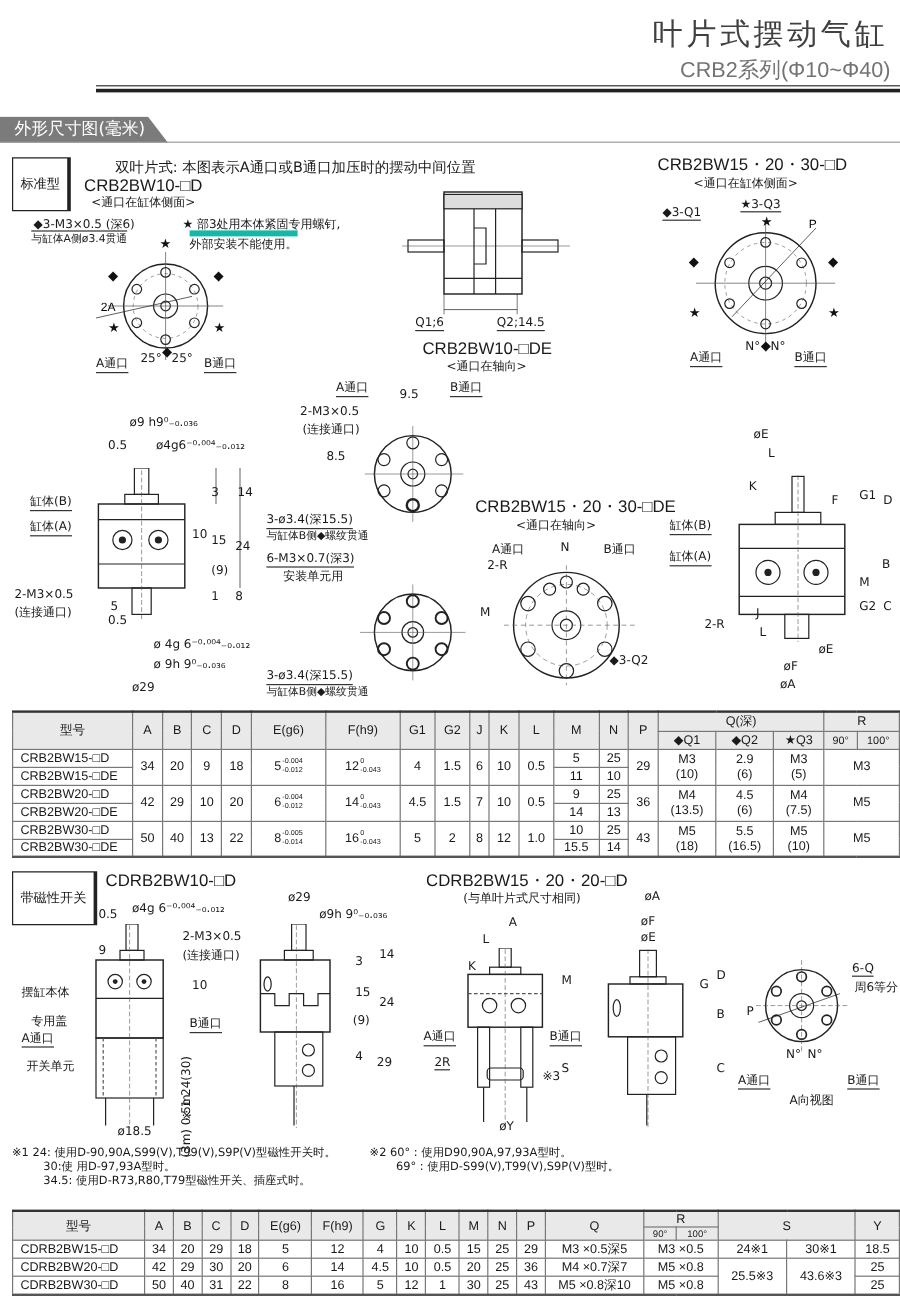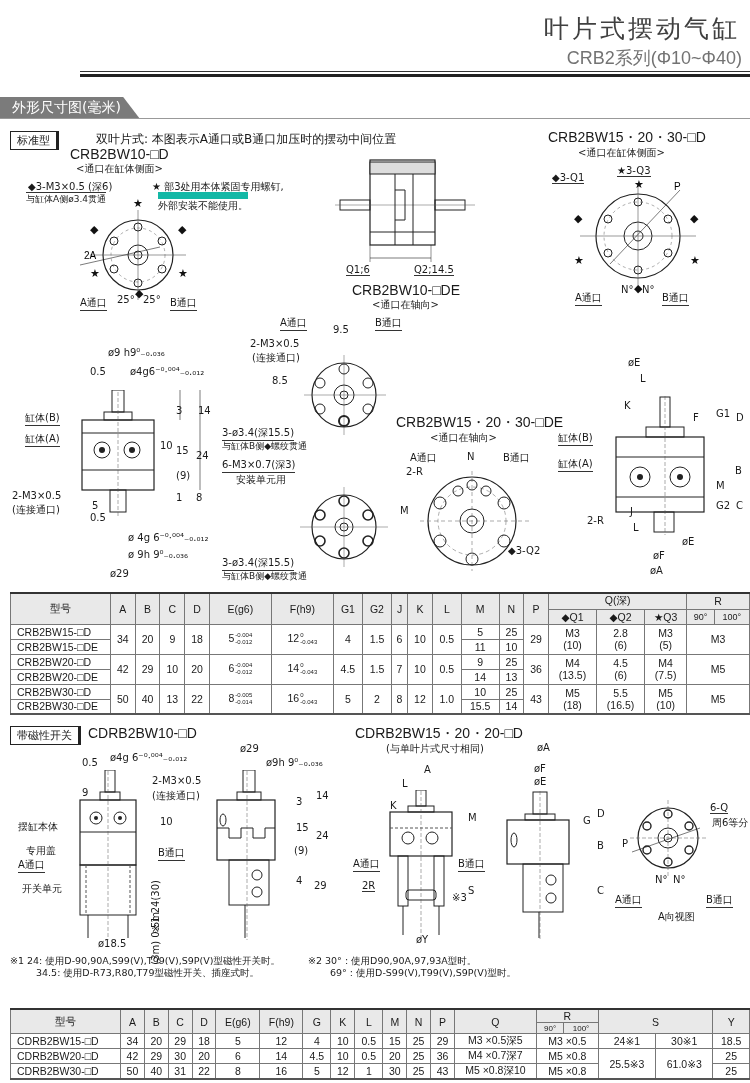--- a/index.html
+++ b/index.html
@@ -5,21 +5,21 @@
   * { box-sizing: border-box; margin: 0; padding: 0; }
   html, body { width: 750px; height: 1083px; background: #fff; overflow: hidden; }
   body { position: relative; font-family: "Liberation Sans", "DejaVu Sans", sans-serif; color: #1a1a1a; }
   .abs { position: absolute; }
   .title-cn { right: 10px; top: 12px; font-size: 25px; letter-spacing: 3px; font-family: "DejaVu Sans", sans-serif; color: #404040; }
   .title-en { right: 8px; top: 46px; font-size: 18px; color: #737373; }
   .rule1 { left: 80px; right: 0; top: 71px; height: 1px; background: #333; }
   .rule2 { left: 80px; right: 0; top: 74px; height: 3px; background: #222; }
   .banner { left: 0; top: 97px; width: 140px; height: 22px; background: #7b7b7b; color: #fff; font-size: 14px; padding: 2px 0 0 12px; clip-path: polygon(0 0, 88% 0, 100% 100%, 0 100%); font-family: "DejaVu Sans", sans-serif; }
   .banner-line { left: 0; right: 0; top: 118px; height: 1px; background: #999; }
-  .tag { border: 1px solid #222; border-right: 3px solid #222; font-size: 11px; padding: 1px 6px; background: #fff; font-family: "DejaVu Sans", sans-serif; }
+  .tag { border: 1px solid #222; border-right: 3px solid #222; font-size: 11px; padding: 14px 6px; background: #fff; font-family: "DejaVu Sans", sans-serif; }
   .t-sm { font-size: 10px; font-family: "DejaVu Sans", sans-serif; }
   .t-md { font-size: 14px; }
   .t-hd { font-size: 12px; font-family: "DejaVu Sans", sans-serif; }
   svg text { font-family: "Liberation Sans", sans-serif; }
   table.spec { border-collapse: collapse; font-size: 10.5px; text-align: center; }
   table.spec th, table.spec td { border: 1px solid #777; padding: 0 2px; font-weight: normal; }
   table.spec thead th { background: #e9e9e9; }
   table.spec { border-top: 2px solid #333; border-bottom: 2px solid #555; }
   table.spec td.model { text-align: left; padding-left: 6px; white-space: nowrap; }
   .sup { display: inline-flex; flex-direction: column; font-size: 6px; line-height: 7px; vertical-align: middle; margin-left: 1px; text-align: left; }
@@ -37,21 +37,21 @@
 <div class="abs banner-line"></div>
 
 <div class="abs tag" style="left:10px;top:131px;">标准型</div>
 <div class="abs t-hd" style="left:70px;top:131px;margin-left:26px;">双叶片式: 本图表示A通口或B通口加压时的摆动中间位置</div>
 <div class="abs t-md" style="left:70px;top:146px;">CRB2BW10-□D</div>
 <div class="abs t-sm" style="left:76px;top:162px;">&lt;通口在缸体侧面&gt;</div>
 
 <div class="abs t-sm" style="left:28px;top:180px;">◆3-M3×0.5 (深6)</div>
 <div class="abs t-sm" style="left:26px;top:192px;border-top:1px solid #333;font-size:9px;">与缸体A侧ø3.4贯通</div>
 <div class="abs t-sm" style="left:152px;top:180px;">★ 部3处用本体紧固专用螺钉,</div>
-<div class="abs t-sm" style="left:158px;top:192px;border-top:7px solid #14b8a6;">外部安装不能使用。</div>
+<div class="abs t-sm" style="left:158px;top:192px;border-top:5px solid #14b8a6;">外部安装不能使用。</div>
 <svg class="abs" style="left:60px;top:195px;" width="160" height="120">
   <circle cx="78" cy="60" r="35" fill="none" stroke="#222" stroke-width="1.2"></circle>
   <circle cx="78" cy="60" r="27" fill="none" stroke="#777" stroke-width="0.6" stroke-dasharray="3 3"></circle>
   <circle cx="78" cy="60" r="10" fill="none" stroke="#222"></circle>
   <circle cx="78" cy="60" r="4" fill="none" stroke="#222"></circle>
   <line x1="30" y1="60" x2="126" y2="60" stroke="#555" stroke-width="0.6"></line>
   <line x1="78" y1="15" x2="78" y2="105" stroke="#555" stroke-width="0.6"></line>
   <g fill="none" stroke="#222">
       <circle cx="78" cy="32" r="4"></circle>
       <circle cx="54" cy="46" r="4"></circle>
@@ -320,21 +320,21 @@
         <td rowspan="2">10</td>
         <td rowspan="2">0.5</td>
       <td>5</td>
         <td>25</td>
       <td rowspan="2">29</td>
       <td rowspan="2">
           <div>M3</div>
           <div>(10)</div>
         </td>
       <td rowspan="2">
-          <div>2.8</div>
+          <div>2.9</div>
           <div>(6)</div>
         </td>
       <td rowspan="2">
           <div>M3</div>
           <div>(5)</div>
         </td>
       <td rowspan="2" colspan="2">M3</td>
     </tr>
     <tr style="height:15px;">
       <td class="model">CRB2BW15-□DE</td>
@@ -550,24 +550,25 @@
 </svg>
 <div class="abs t-sm" style="left:622px;top:838px;">P</div>
 <div class="abs t-sm" style="left:655px;top:874px;">N°</div>
 <div class="abs t-sm" style="left:673px;top:874px;">N°</div>
 <div class="abs t-sm" style="left:615px;top:893px;border-bottom:1px solid #333;">A通口</div>
 <div class="abs t-sm" style="left:706px;top:893px;border-bottom:1px solid #333;">B通口</div>
 <div class="abs t-sm" style="left:658px;top:910px;">A向视图</div>
 
 <div class="abs notes" style="left:10px;top:955px;width:300px;">
   <div>※1 24: 使用D-90,90A,S99(V),T99(V),S9P(V)型磁性开关时。</div>
+  <div style="padding-left:26px;">30:使 用D-97,93A型时。</div>
   <div style="padding-left:26px;">34.5: 使用D-R73,R80,T79型磁性开关、插座式时。</div>
 </div>
 <div class="abs notes" style="left:308px;top:955px;">
-  <div>※2  30° : 使用D90,90A,97,93A型时。</div>
+  <div>※2  60° : 使用D90,90A,97,93A型时。</div>
   <div style="padding-left:22px;">69° : 使用D-S99(V),T99(V),S9P(V)型时。</div>
 </div>
 
 <table class="abs spec" style="left:10px;top:1008px;width:740px;">
   <thead>
     <tr style="height:12px;">
       <th rowspan="2" style="width:110px;">型号</th>
       <th rowspan="2">A</th>
       <th rowspan="2">B</th>
       <th rowspan="2">C</th>
@@ -621,21 +622,21 @@
         <td>14</td>
         <td>4.5</td>
         <td>10</td>
         <td>0.5</td>
         <td>20</td>
         <td>25</td>
         <td>36</td>
       <td>M4 ×0.7深7</td>
         <td colspan="2">M5 ×0.8</td>
       <td rowspan="2">25.5※3</td>
-        <td rowspan="2">61.0※3</td>
+        <td rowspan="2">43.6※3</td>
       <td>25</td>
     </tr>
     <tr style="height:14px;">
       <td class="model">CDRB2BW30-□D</td>
       <td>50</td>
         <td>40</td>
         <td>31</td>
         <td>22</td>
         <td>8</td>
         <td>16</td>

